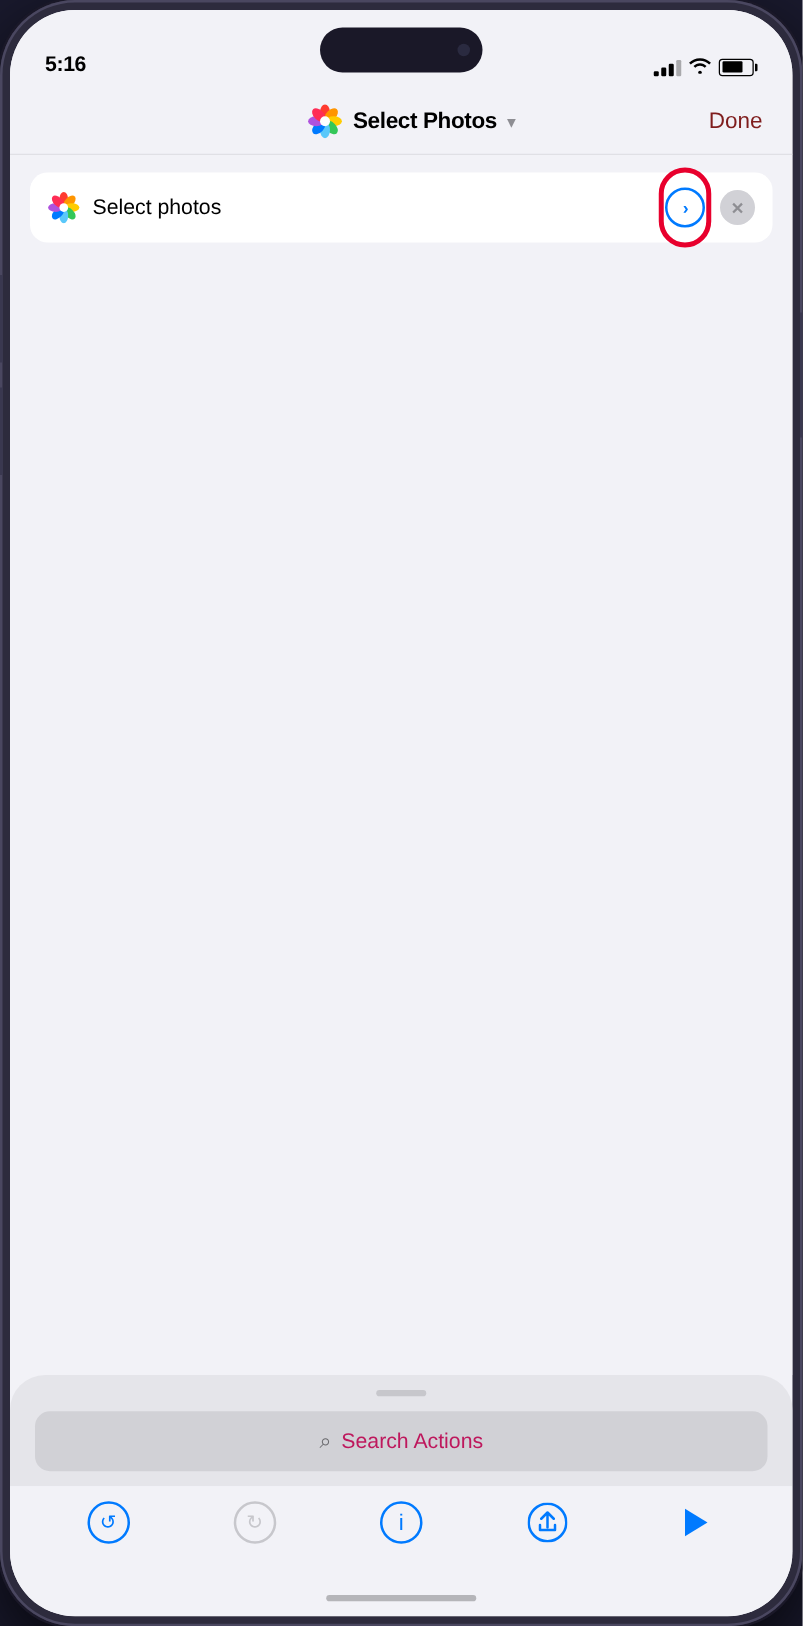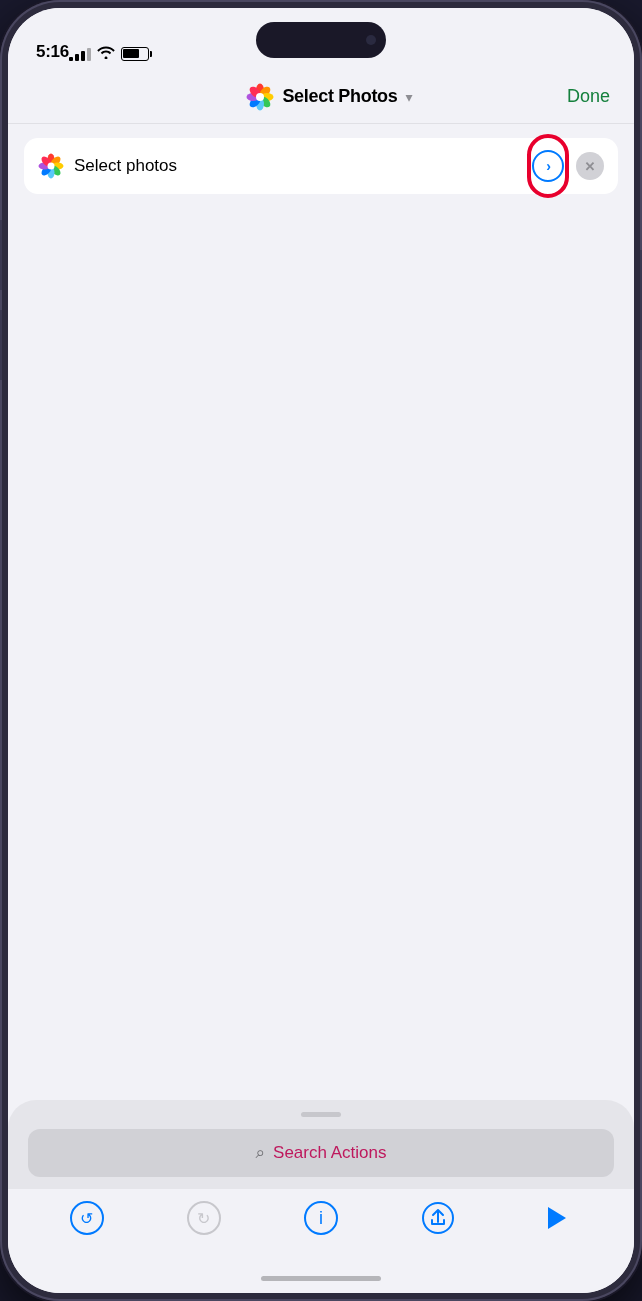--- a/index.html
+++ b/index.html
@@ -93,20 +93,21 @@
       border-radius: 50%;
     }
 
     
     .status-bar {
       height: 62px;
       background: #f2f2f7;
       display: flex;
       align-items: flex-end;
       padding: 0 28px 8px;
+      justify-content: space-between;
       flex-shrink: 0;
     }
 
     .status-time {
       font-size: 17px;
       font-weight: 600;
       color: #000;
       letter-spacing: -0.3px;
     }
 
@@ -196,21 +197,21 @@
     }
 
     .nav-chevron {
       color: #8e8e93;
       font-size: 14px;
     }
 
     .nav-done {
       font-size: 18px;
       font-weight: 400;
-      color: #15803d;
+      color: #7f1d1d;
     }
 
     
     .content-area {
       flex: 1;
       background: #f2f2f7;
       padding: 14px 16px;
       overflow: hidden;
     }
 

